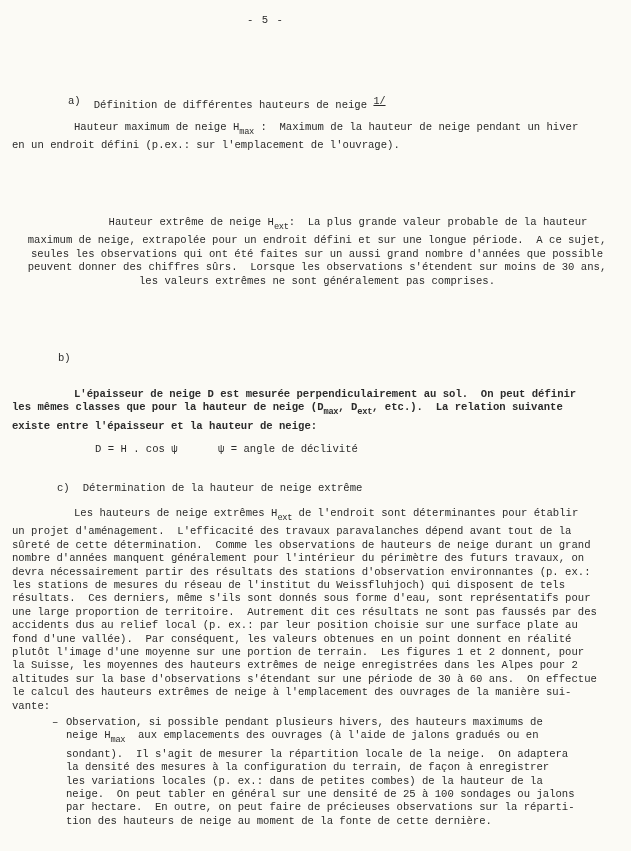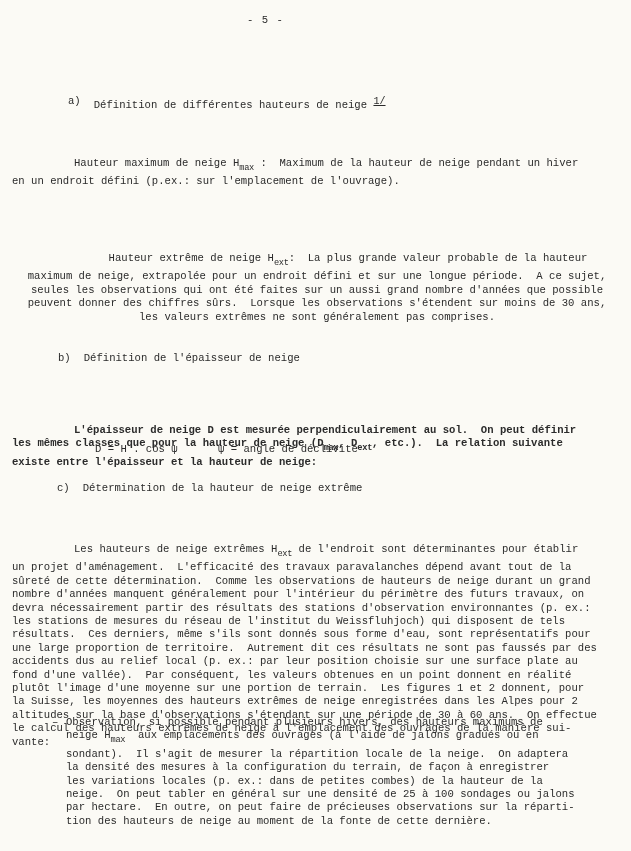--- a/index.html
+++ b/index.html
@@ -8,21 +8,21 @@
     position:relative;
     width:631px; height:851px;
     background:#fbfaf5;
     color:#2b2b2b;
     font-family:"Liberation Mono","DejaVu Sans Mono",monospace;
     font-size:10.6px;
     line-height:13.4px;
     overflow:hidden;
   }
   .abs { position:absolute; }
-  .para { white-space:pre-wrap; text-indent:62px; width:610px;margin-top:36px; }
+  .para { white-space:pre-wrap; text-indent:62px; width:610px; }
   .tok-sub { font-size:0.82em; vertical-align:-0.45em; letter-spacing:-0.3px; }
   .tok-fn  { font-size:0.95em; vertical-align:0.35em; text-decoration:underline; }
   .heading { display:flex; }
   .heading .letter { margin-right:13px; }
   .bullet { display:flex; align-items:flex-start; }
   .bullet .marker { width:14px; flex:0 0 14px; }
   .bullet .blines { white-space:pre-wrap; width:545px; }
   .formula { width:610px; }
   .formula .left  { margin-left:83px; }
   .formula .right { margin-left:34px; }
@@ -46,21 +46,20 @@
 
   <div class="abs para" style="top:216px; left:12px;text-align:center;">Hauteur extrême de neige H<span class="tok-sub">ext</span>:  La plus grande valeur probable de la hauteur
 maximum de neige, extrapolée pour un endroit défini et sur une longue période.  A ce sujet,
 seules les observations qui ont été faites sur un aussi grand nombre d'années que possible
 peuvent donner des chiffres sûrs.  Lorsque les observations s'étendent sur moins de 30 ans,
 les valeurs extrêmes ne sont généralement pas comprises.</div>
 
 
   <div class="abs heading" style="top:352px; left:58px;">
     <span class="letter">b)</span>
-    <span>Définition de l'épaisseur de neige</span>
   </div>
 
   <div class="abs para" style="top:388px; left:12px;font-weight:bold;">L'épaisseur de neige D est mesurée perpendiculairement au sol.  On peut définir
 les mêmes classes que pour la hauteur de neige (D<span class="tok-sub">max</span>, D<span class="tok-sub">ext</span>, etc.).  La relation suivante
 existe entre l'épaisseur et la hauteur de neige:</div>
 
   <div class="abs formula" style="top:443px; left:12px;">
     <span class="left">D = H . cos ψ</span>
     <span class="right">ψ = angle de déclivité</span>
   </div>

